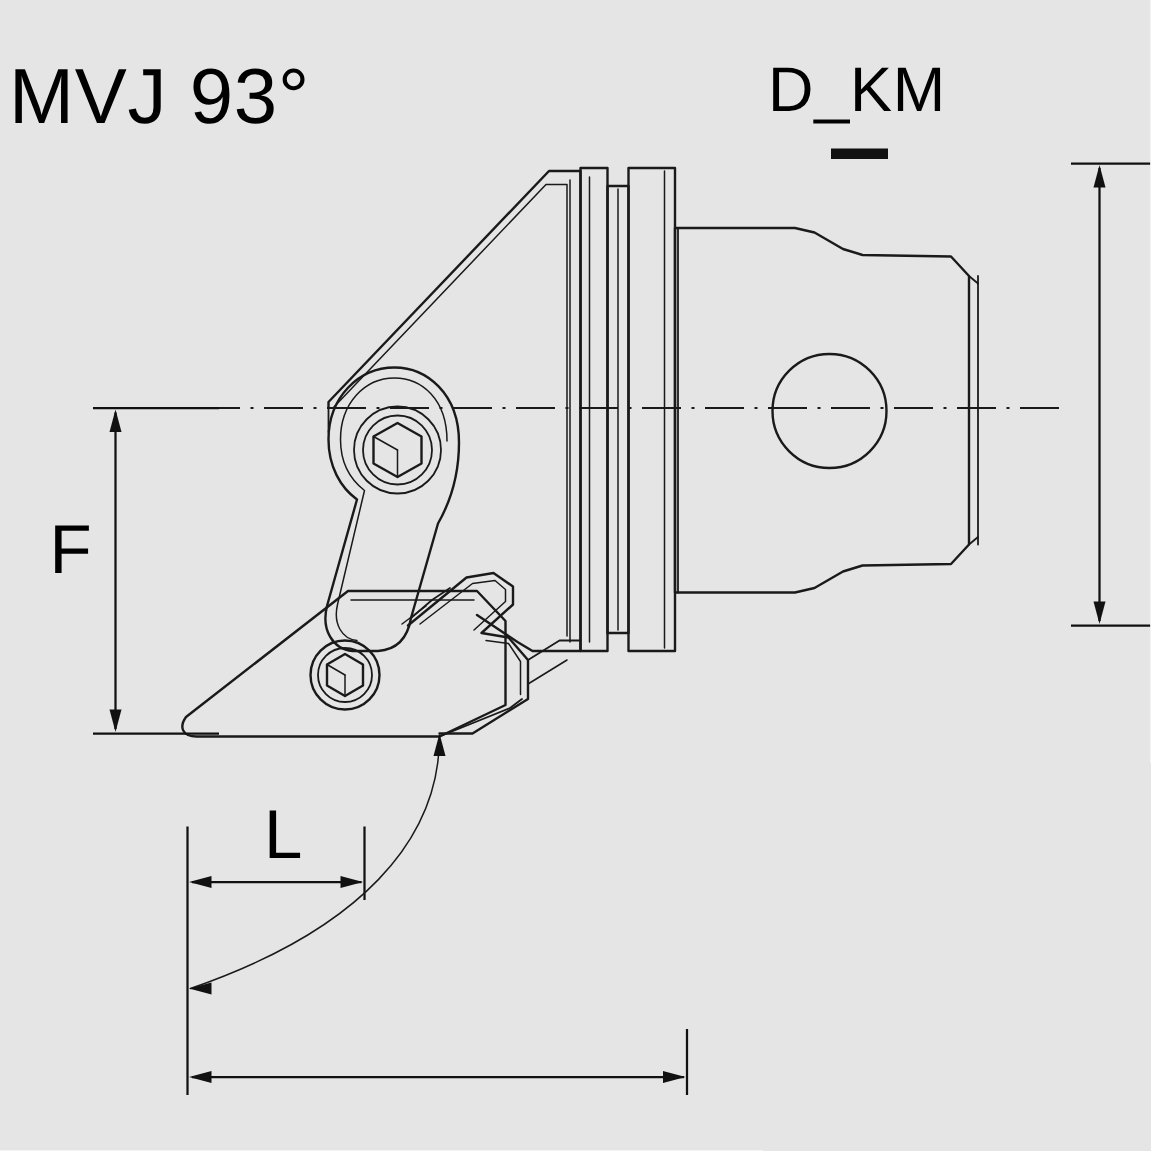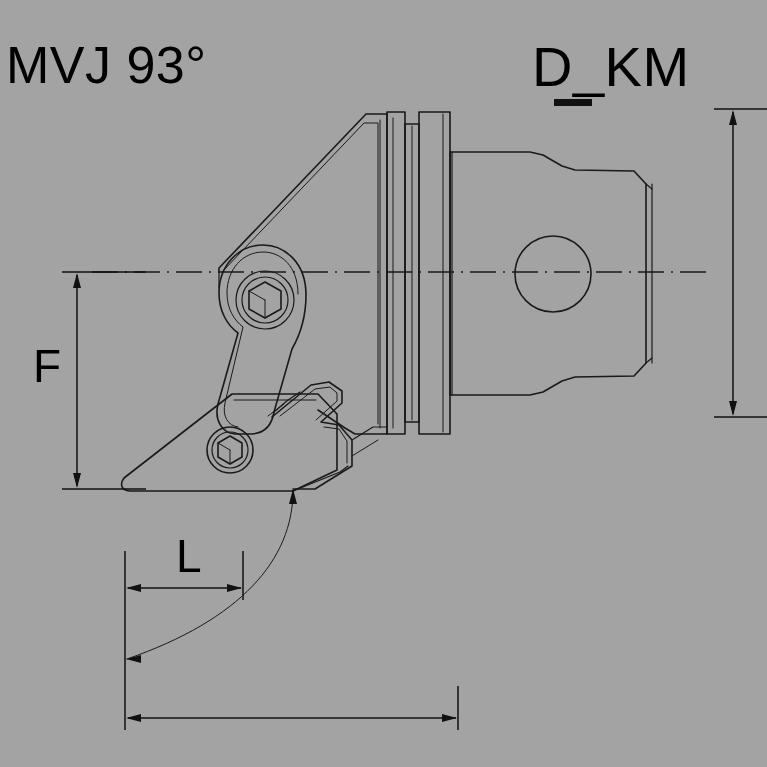--- a/index.html
+++ b/index.html
@@ -8,21 +8,21 @@
     padding: 0;
     background: #ffffff;
   }
   body {
     font-family: "Liberation Sans", sans-serif;
   }
   #drawing-root {
     position: relative;
     width: 767px;
     height: 767px;
-    background: #a3a3a3;
+    background: #e5e5e5;
     overflow: hidden;
   }
   #drawing-svg {
     position: absolute;
     left: 0;
     top: 0;
     width: 767px;
     height: 767px;
     display: block;
   }
@@ -34,23 +34,23 @@
     line-height: 1;
     user-select: none;
   }
   #label-title-left {
     left: 6px;
     top: 39px;
     font-size: 52px;
     letter-spacing: 0.5px;
   }
   #label-title-right {
-    left: 532px;
+    left: 512px;
     top: 39px;
-    font-size: 56px;
+    font-size: 42px;
     letter-spacing: 0.5px;
   }
   #label-dim-f {
     left: 33px;
     top: 343px;
     font-size: 46px;
   }
   #label-dim-l {
     left: 176px;
     top: 533px;

